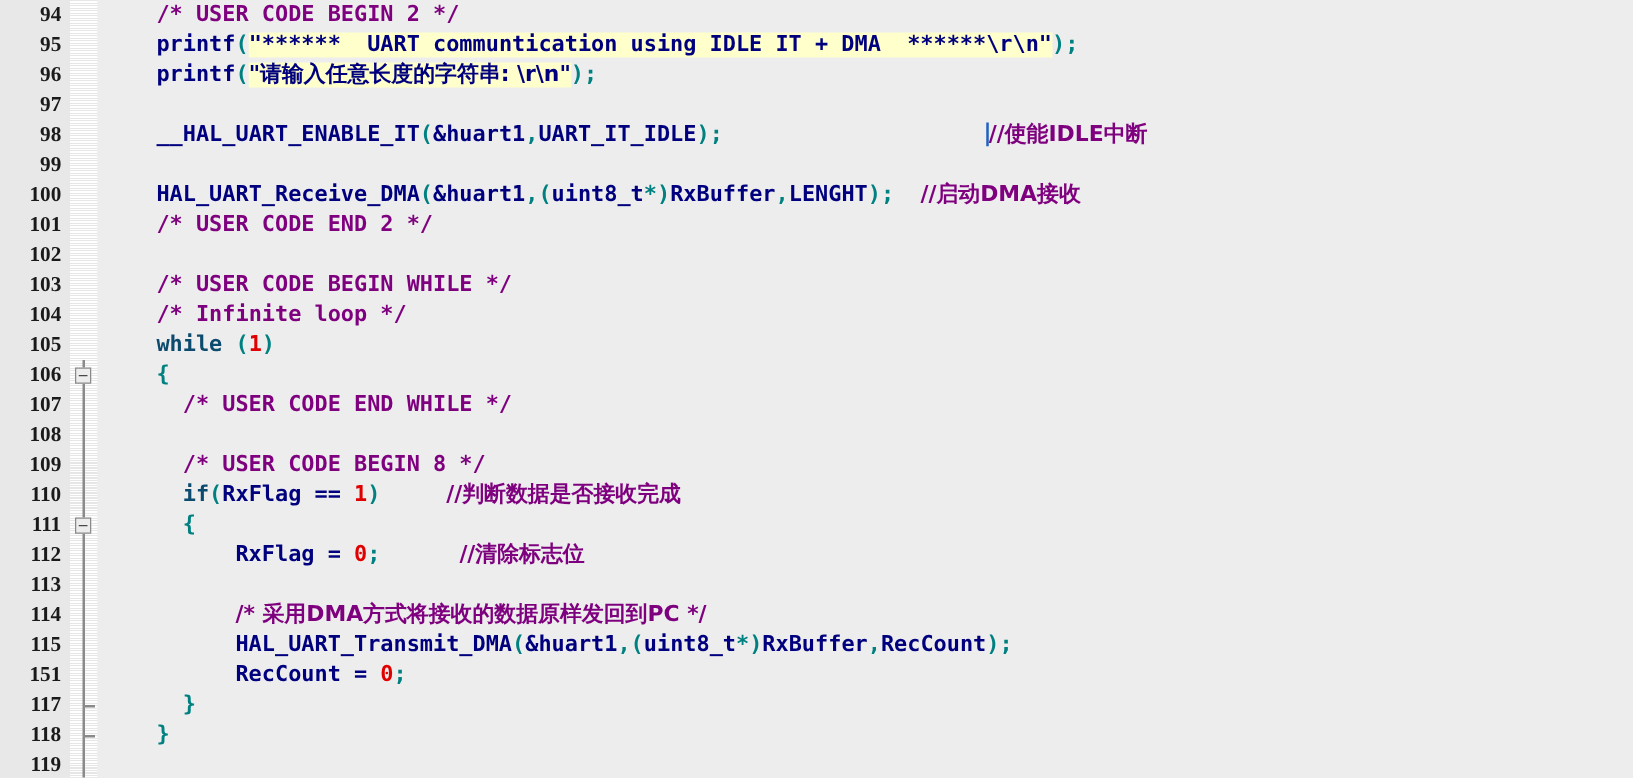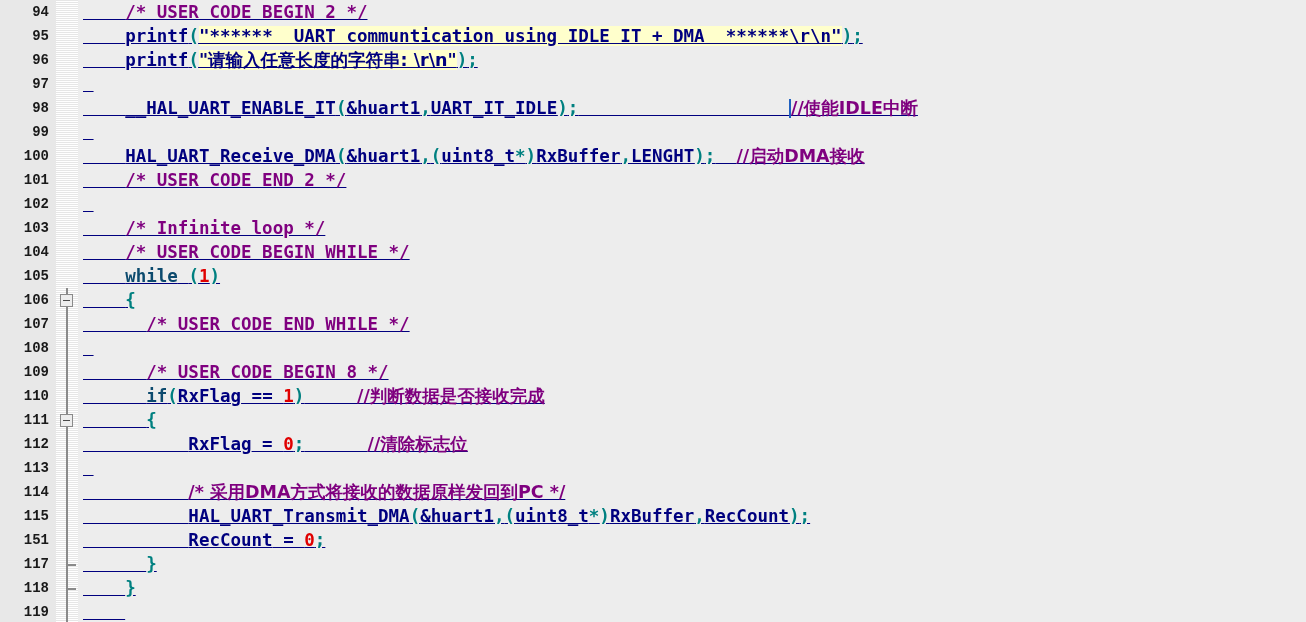--- a/index.html
+++ b/index.html
@@ -31,22 +31,22 @@
     background: #e8e8e8;
     box-sizing: border-box;
     padding-top: 0;
   }
   .lineno {
     height: 24px;
     line-height: 24px;
     text-align: right;
     padding-right: 7px;
     box-sizing: border-box;
-    font-family: Liberation Mono, monospace;
-    font-size: 14px;
+    font-family: Liberation Serif, serif;
+    font-size: 17px;
     font-weight: bold;
     color: #1a1a1a;
     letter-spacing: 0px;
   }
 
   
   .foldcol {
     width: 22px;
     flex: 0 0 22px;
     position: relative;
@@ -105,21 +105,20 @@
   }
   .codeline {
     height: 24px;
     line-height: 24px;
     white-space: pre;
     font-family: "DejaVu Sans Mono", "Liberation Mono", monospace;
     font-size: 17.5px;
     font-weight: bold;
     color: #00007f;
     letter-spacing: 0px;
-    text-decoration: underline;
   }
 
   
   .cmt      { color: #7f007f; }
   .kw       { color: #0c4a6e; }
   .num      { color: #e00000; }
   .punct    { color: #008080; }
   .ident    { color: #00007f; text-align: right; }
   .str      { color: #00007f; background: #ffffcc; }
   .cn       { font-family: "DejaVu Sans", "Liberation Sans", sans-serif; font-weight: bold; }
@@ -232,22 +231,22 @@
   <div class="code" id="code">
       <div class="codeline"><span class="ident">    </span><span class="cmt">/* USER CODE BEGIN 2 */</span></div>
       <div class="codeline"><span class="ident">    </span><span class="ident">printf</span><span class="punct">(</span><span class="str">"******  UART communtication using IDLE IT + DMA  ******\r\n"</span><span class="punct">)</span><span class="punct">;</span></div>
       <div class="codeline"><span class="ident">    </span><span class="ident">printf</span><span class="punct">(</span><span class="str cn">"请输入任意长度的字符串: \r\n"</span><span class="punct">)</span><span class="punct">;</span></div>
       <div class="codeline">&nbsp;</div>
       <div class="codeline"><span class="ident">    </span><span class="ident">__HAL_UART_ENABLE_IT</span><span class="punct">(</span><span class="ident">&amp;huart1</span><span class="punct">,</span><span class="ident">UART_IT_IDLE</span><span class="punct">)</span><span class="punct">;</span><span class="ident">                    </span><span class="caret"></span><span class="cmt cn">//使能IDLE中断</span></div>
       <div class="codeline">&nbsp;</div>
       <div class="codeline"><span class="ident">    </span><span class="ident">HAL_UART_Receive_DMA</span><span class="punct">(</span><span class="ident">&amp;huart1</span><span class="punct">,</span><span class="punct">(</span><span class="ident">uint8_t</span><span class="punct">*</span><span class="punct">)</span><span class="ident">RxBuffer</span><span class="punct">,</span><span class="ident">LENGHT</span><span class="punct">)</span><span class="punct">;</span><span class="ident">  </span><span class="cmt cn">//启动DMA接收</span></div>
       <div class="codeline"><span class="ident">    </span><span class="cmt">/* USER CODE END 2 */</span></div>
       <div class="codeline">&nbsp;</div>
+      <div class="codeline"><span class="ident">    </span><span class="cmt">/* USER CODE BEGIN WHILE */</span></div>
       <div class="codeline"><span class="ident">    </span><span class="cmt">/* Infinite loop */</span></div>
-      <div class="codeline"><span class="ident">    </span><span class="cmt">/* USER CODE BEGIN WHILE */</span></div>
       <div class="codeline"><span class="ident">    </span><span class="kw">while</span><span class="ident"> </span><span class="punct">(</span><span class="num">1</span><span class="punct">)</span></div>
       <div class="codeline"><span class="ident">    </span><span class="punct">{</span></div>
       <div class="codeline"><span class="ident">      </span><span class="cmt">/* USER CODE END WHILE */</span></div>
       <div class="codeline">&nbsp;</div>
       <div class="codeline"><span class="ident">      </span><span class="cmt">/* USER CODE BEGIN 8 */</span></div>
       <div class="codeline"><span class="ident">      </span><span class="kw">if</span><span class="punct">(</span><span class="ident">RxFlag</span><span class="ident"> == </span><span class="num">1</span><span class="punct">)</span><span class="ident">     </span><span class="cmt cn">//判断数据是否接收完成</span></div>
       <div class="codeline"><span class="ident">      </span><span class="punct">{</span></div>
       <div class="codeline"><span class="ident">          </span><span class="ident">RxFlag</span><span class="ident"> = </span><span class="num">0</span><span class="punct">;</span><span class="ident">      </span><span class="cmt cn">//清除标志位</span></div>
       <div class="codeline">&nbsp;</div>
       <div class="codeline"><span class="ident">          </span><span class="cmt cn">/* 采用DMA方式将接收的数据原样发回到PC */</span></div>

